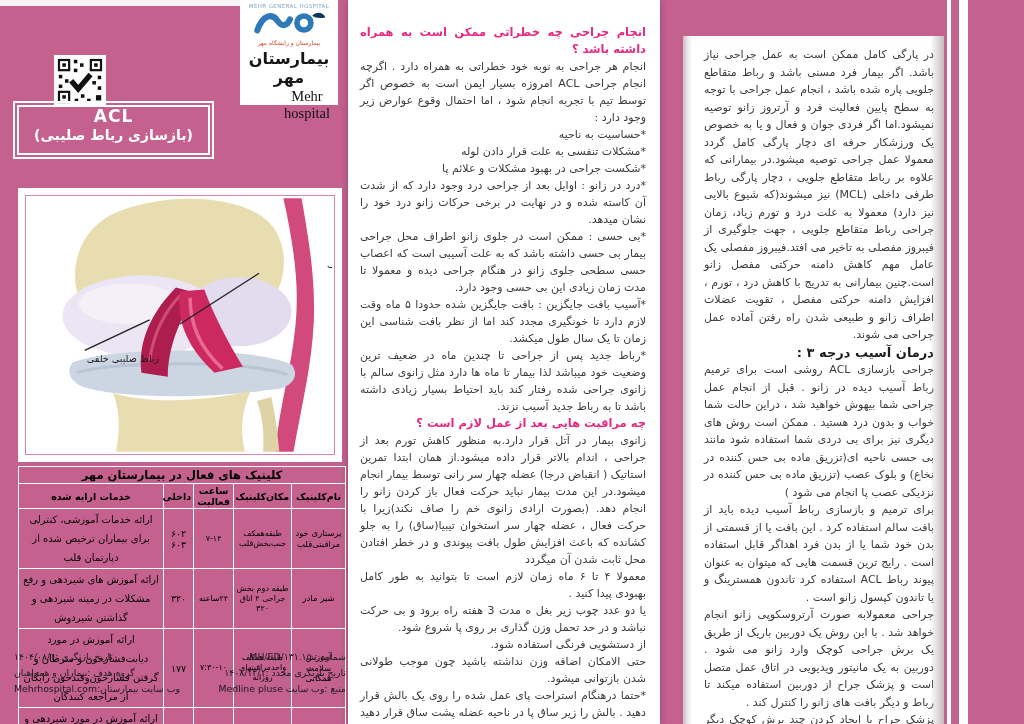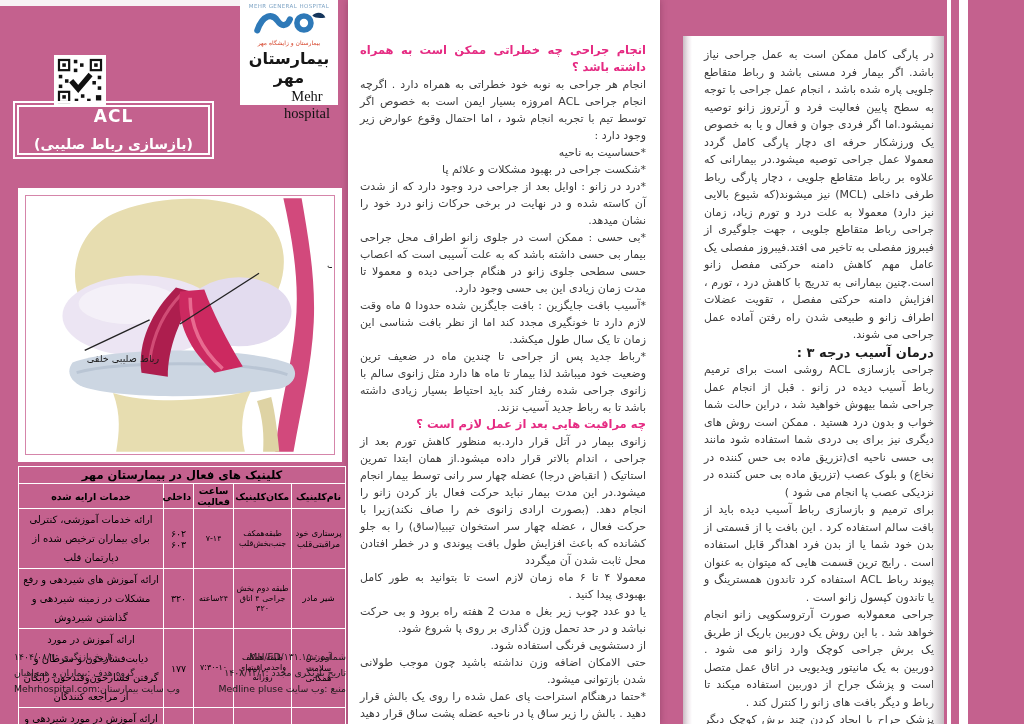--- a/index.html
+++ b/index.html
@@ -2,21 +2,21 @@
 <html><head>
 <meta charset="utf-8">
 <style>
   html,body{margin:0;padding:0;background:#8a8a8a;}
   .page{position:relative;width:1024px;height:724px;background:#c4618e;overflow:hidden;
         font-family:"DejaVu Sans",sans-serif;}
   .abs{position:absolute;}
 
   
   .mid-panel{left:348px;top:0;width:312px;height:724px;background:#ffffff;
-             box-sizing:border-box;padding:42px 14px 6px 12px;direction:rtl;
+             box-sizing:border-box;padding:24px 14px 6px 12px;direction:rtl;
              font-size:11px;line-height:17px;color:#3b3b3b;text-align:justify;overflow:hidden;
              box-shadow:0 0 7px rgba(70,20,45,.35);}
   .fold-strip{left:683px;top:36px;width:9px;height:688px;
               background:linear-gradient(90deg,#c9bcc4 0%,#efe7ec 55%,#ffffff 100%);}
   .right-panel{left:692px;top:36px;width:252px;height:688px;background:#ffffff;
                box-sizing:border-box;padding:10px 10px 8px 12px;direction:rtl;
                font-size:11px;line-height:17.5px;color:#3b3b3b;text-align:justify;overflow:hidden;}
   .right-panel::after{content:"";position:absolute;top:0;right:0;width:14px;height:100%;
                background:linear-gradient(90deg,rgba(255,255,255,0),#c3bbc0);}
   .stripe{top:0;height:724px;background:#ffffff;}
@@ -37,21 +37,21 @@
   .name-fa{font-size:16px;font-weight:bold;color:#161616;direction:rtl;margin-top:3px;}
   .name-en{font-size:14.5px;color:#111;font-family:"Liberation Serif","DejaVu Serif",serif;margin-top:1px;padding-left:36px;}
 
   
   .qr{left:54px;top:55px;width:52px;height:52px;background:#fff;padding:3px;box-sizing:border-box;}
 
   
   .title-box{left:13px;top:101px;width:201px;height:58px;border:2px solid #ffffff;
              box-sizing:border-box;padding:2px;}
   .title-box-inner{border:2px solid #ffffff;width:100%;height:100%;box-sizing:border-box;
-             display:flex;flex-direction:column;align-items:center;justify-content:space-between;
+             display:flex;flex-direction:column;align-items:center;justify-content:flex-start;
              color:#ffffff;direction:rtl;}
   .title-l1{font-size:17px;font-weight:bold;letter-spacing:1px;line-height:19px;}
   .title-l2{font-size:14px;font-weight:bold;line-height:18px;}
 
   
   .figure{left:18px;top:188px;width:324px;height:274px;background:#ffffff;}
   .figure-frame{position:absolute;inset:7px;border:1.5px solid #d585aa;}
   .figure svg{position:absolute;left:10px;top:10px;}
 
   
@@ -76,29 +76,30 @@
 
 <div class="page">
 
   <div class="abs top-sliver"></div>
 
   <div class="abs mid-panel">
 
   <p class="blk blk-heading">انجام جراحی چه خطراتی ممکن است به همراه داشته باشد ؟</p>
       <p class="blk blk-para">انجام هر جراحی به نوبه خود خطراتی به همراه دارد . اگرچه انجام جراحی ACL امروزه بسیار ایمن است به خصوص اگر توسط تیم با تجربه انجام شود ، اما احتمال وقوع عوارض زیر وجود دارد :</p>
       <p class="blk blk-para">*حساسیت به ناحیه</p>
+      <p class="blk blk-para">*مشکلات تنفسی به علت قرار دادن لوله</p>
       <p class="blk blk-para">*شکست جراحی در بهبود مشکلات و علائم پا</p>
       <p class="blk blk-para">*درد در زانو : اوایل بعد از جراحی درد وجود دارد که از شدت آن کاسته شده و در نهایت در برخی حرکات زانو درد خود را نشان میدهد.</p>
       <p class="blk blk-para">*بی حسی : ممکن است در جلوی زانو اطراف محل جراحی بیمار بی حسی داشته باشد که به علت آسیبی است که اعصاب حسی سطحی جلوی زانو در هنگام جراحی دیده و معمولا تا مدت زمان زیادی این بی حسی وجود دارد.</p>
       <p class="blk blk-para">*آسیب بافت جایگزین : بافت جایگزین شده حدودا ۵ ماه وقت لازم دارد تا خونگیری مجدد کند اما از نظر بافت شناسی این زمان تا یک سال طول میکشد.</p>
       <p class="blk blk-para">*رباط جدید پس از جراحی تا چندین ماه در ضعیف ترین وضعیت خود میباشد لذا بیمار تا ماه ها دارد مثل زانوی سالم با زانوی جراحی شده رفتار کند باید احتیاط بسیار زیادی داشته باشد تا به رباط جدید آسیب نزند.</p>
       <p class="blk blk-heading">چه مراقبت هایی بعد از عمل لازم است ؟</p>
       <p class="blk blk-para">زانوی بیمار در آتل قرار دارد.به منظور کاهش تورم بعد از جراحی ، اندام بالاتر قرار داده میشود.از همان ابتدا تمرین استاتیک ( انقباض درجا) عضله چهار سر رانی توسط بیمار انجام میشود.در این مدت بیمار نباید حرکت فعال باز کردن زانو را انجام دهد. (بصورت ارادی زانوی خم را صاف نکند)زیرا با حرکت فعال ، عضله چهار سر استخوان تیبیا(ساق) را به جلو کشانده که باعث افزایش طول بافت پیوندی و در خطر افتادن محل ثابت شدن آن میگردد</p>
       <p class="blk blk-para">معمولا ۴ تا ۶ ماه زمان لازم است تا بتوانید به طور کامل بهبودی پیدا کنید .</p>
-      <p class="blk blk-para">یا دو عدد چوب زیر بغل ه مدت 2 هفته راه برود و بی حرکت نباشد و در حد تحمل وزن گذاری بر روی پا شروع شود.</p>
+      <p class="blk blk-para">یا دو عدد چوب زیر بغل ه مدت 3 هفته راه برود و بی حرکت نباشد و در حد تحمل وزن گذاری بر روی پا شروع شود.</p>
       <p class="blk blk-para">از دستشویی فرنگی استفاده شود.</p>
       <p class="blk blk-para">حتی الامکان اضافه وزن نداشته باشید چون موجب طولانی شدن بازتوانی میشود.</p>
       <p class="blk blk-para">*حتما درهنگام استراحت پای عمل شده را روی یک بالش قرار دهید . بالش را زیر ساق پا در ناحیه عضله پشت ساق قرار دهید  این موضوع کمک میکند که تورم پا بعد از عمل کاهش یابد . توجه کنید که بالش را زیر زانو  قرار ندهید . زانوی خود را مستقیم نگه دارید .</p>
     </div>
 
   <div class="abs fold-strip"></div>
 
   <div class="abs right-panel">
 
   <p class="blk blk-para">در پارگی کامل ممکن است به عمل جراحی نیاز باشد. اگر بیمار فرد مسنی باشد و رباط متقاطع جلویی پاره شده باشد ، انجام عمل جراحی با توجه به سطح پایین فعالیت فرد و آرتروز زانو توصیه نمیشود.اما اگر فردی جوان و فعال و یا به خصوص یک ورزشکار حرفه ای دچار پارگی کامل گردد معمولا عمل جراحی توصیه میشود.در بیمارانی که علاوه بر رباط متقاطع جلویی ، دچار پارگی رباط طرفی داخلی (MCL) نیز میشوند(که شیوع بالایی نیز دارد) معمولا به علت درد و تورم زیاد، زمان جراحی رباط متقاطع جلویی ، جهت جلوگیری از فیبروز مفصلی به تاخیر می افتد.فیبروز مفصلی یک عامل مهم کاهش دامنه حرکتی مفصل زانو است.چنین بیمارانی به تدریج با کاهش درد ، تورم ، افزایش دامنه حرکتی مفصل ، تقویت عضلات اطراف زانو و طبیعی شدن راه رفتن آماده عمل جراحی می شوند.</p>

